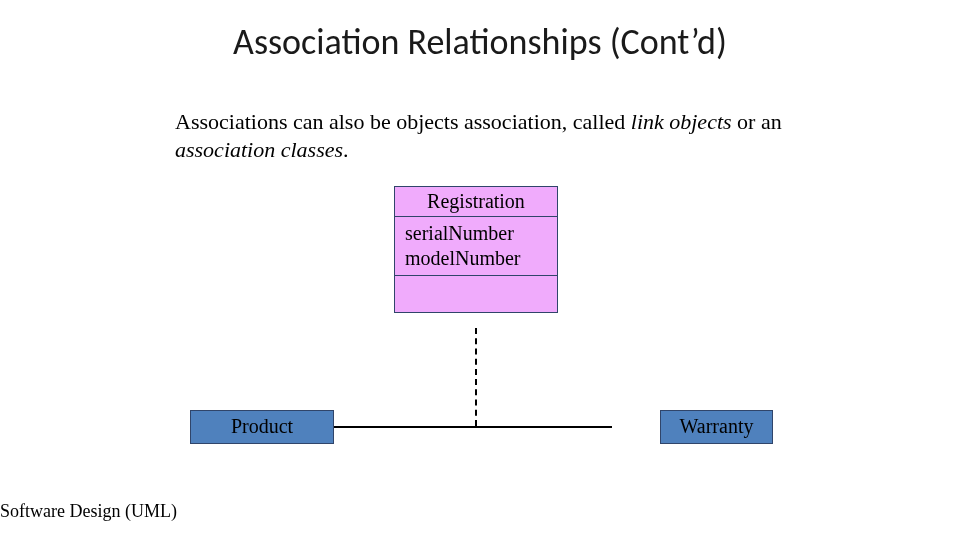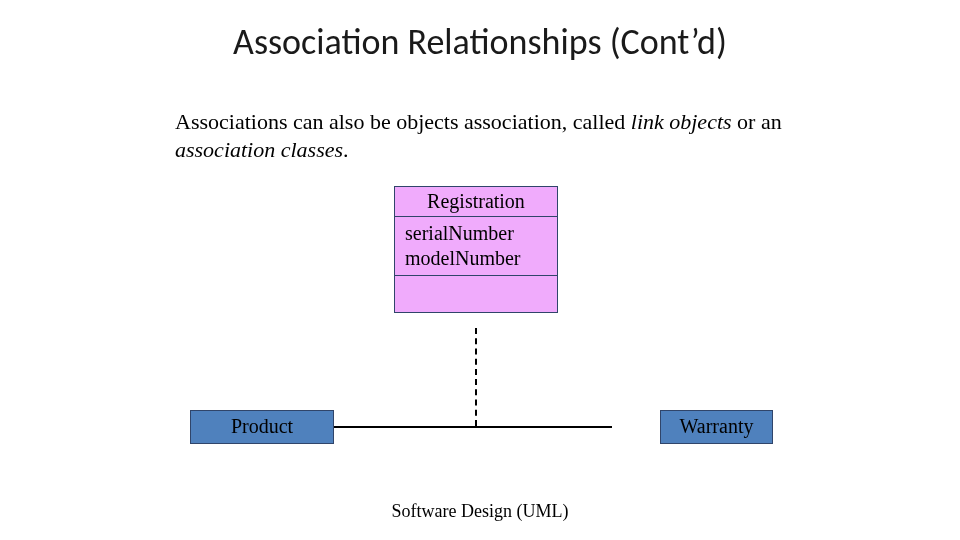--- a/index.html
+++ b/index.html
@@ -94,21 +94,21 @@
   .dashed-line {
     position: absolute;
     border-left: 2px dashed #000;
   }
 
   .footer {
     position: absolute;
     bottom: 18px;
     left: 0;
     width: 960px;
-    text-align: center;
+    text-align: left;
     font-size: 18px;
   }
 </style>
 </head>
 <body>
 
 <div class="slide">
 
   <div class="title">Association Relationships (Cont’d)</div>
 

